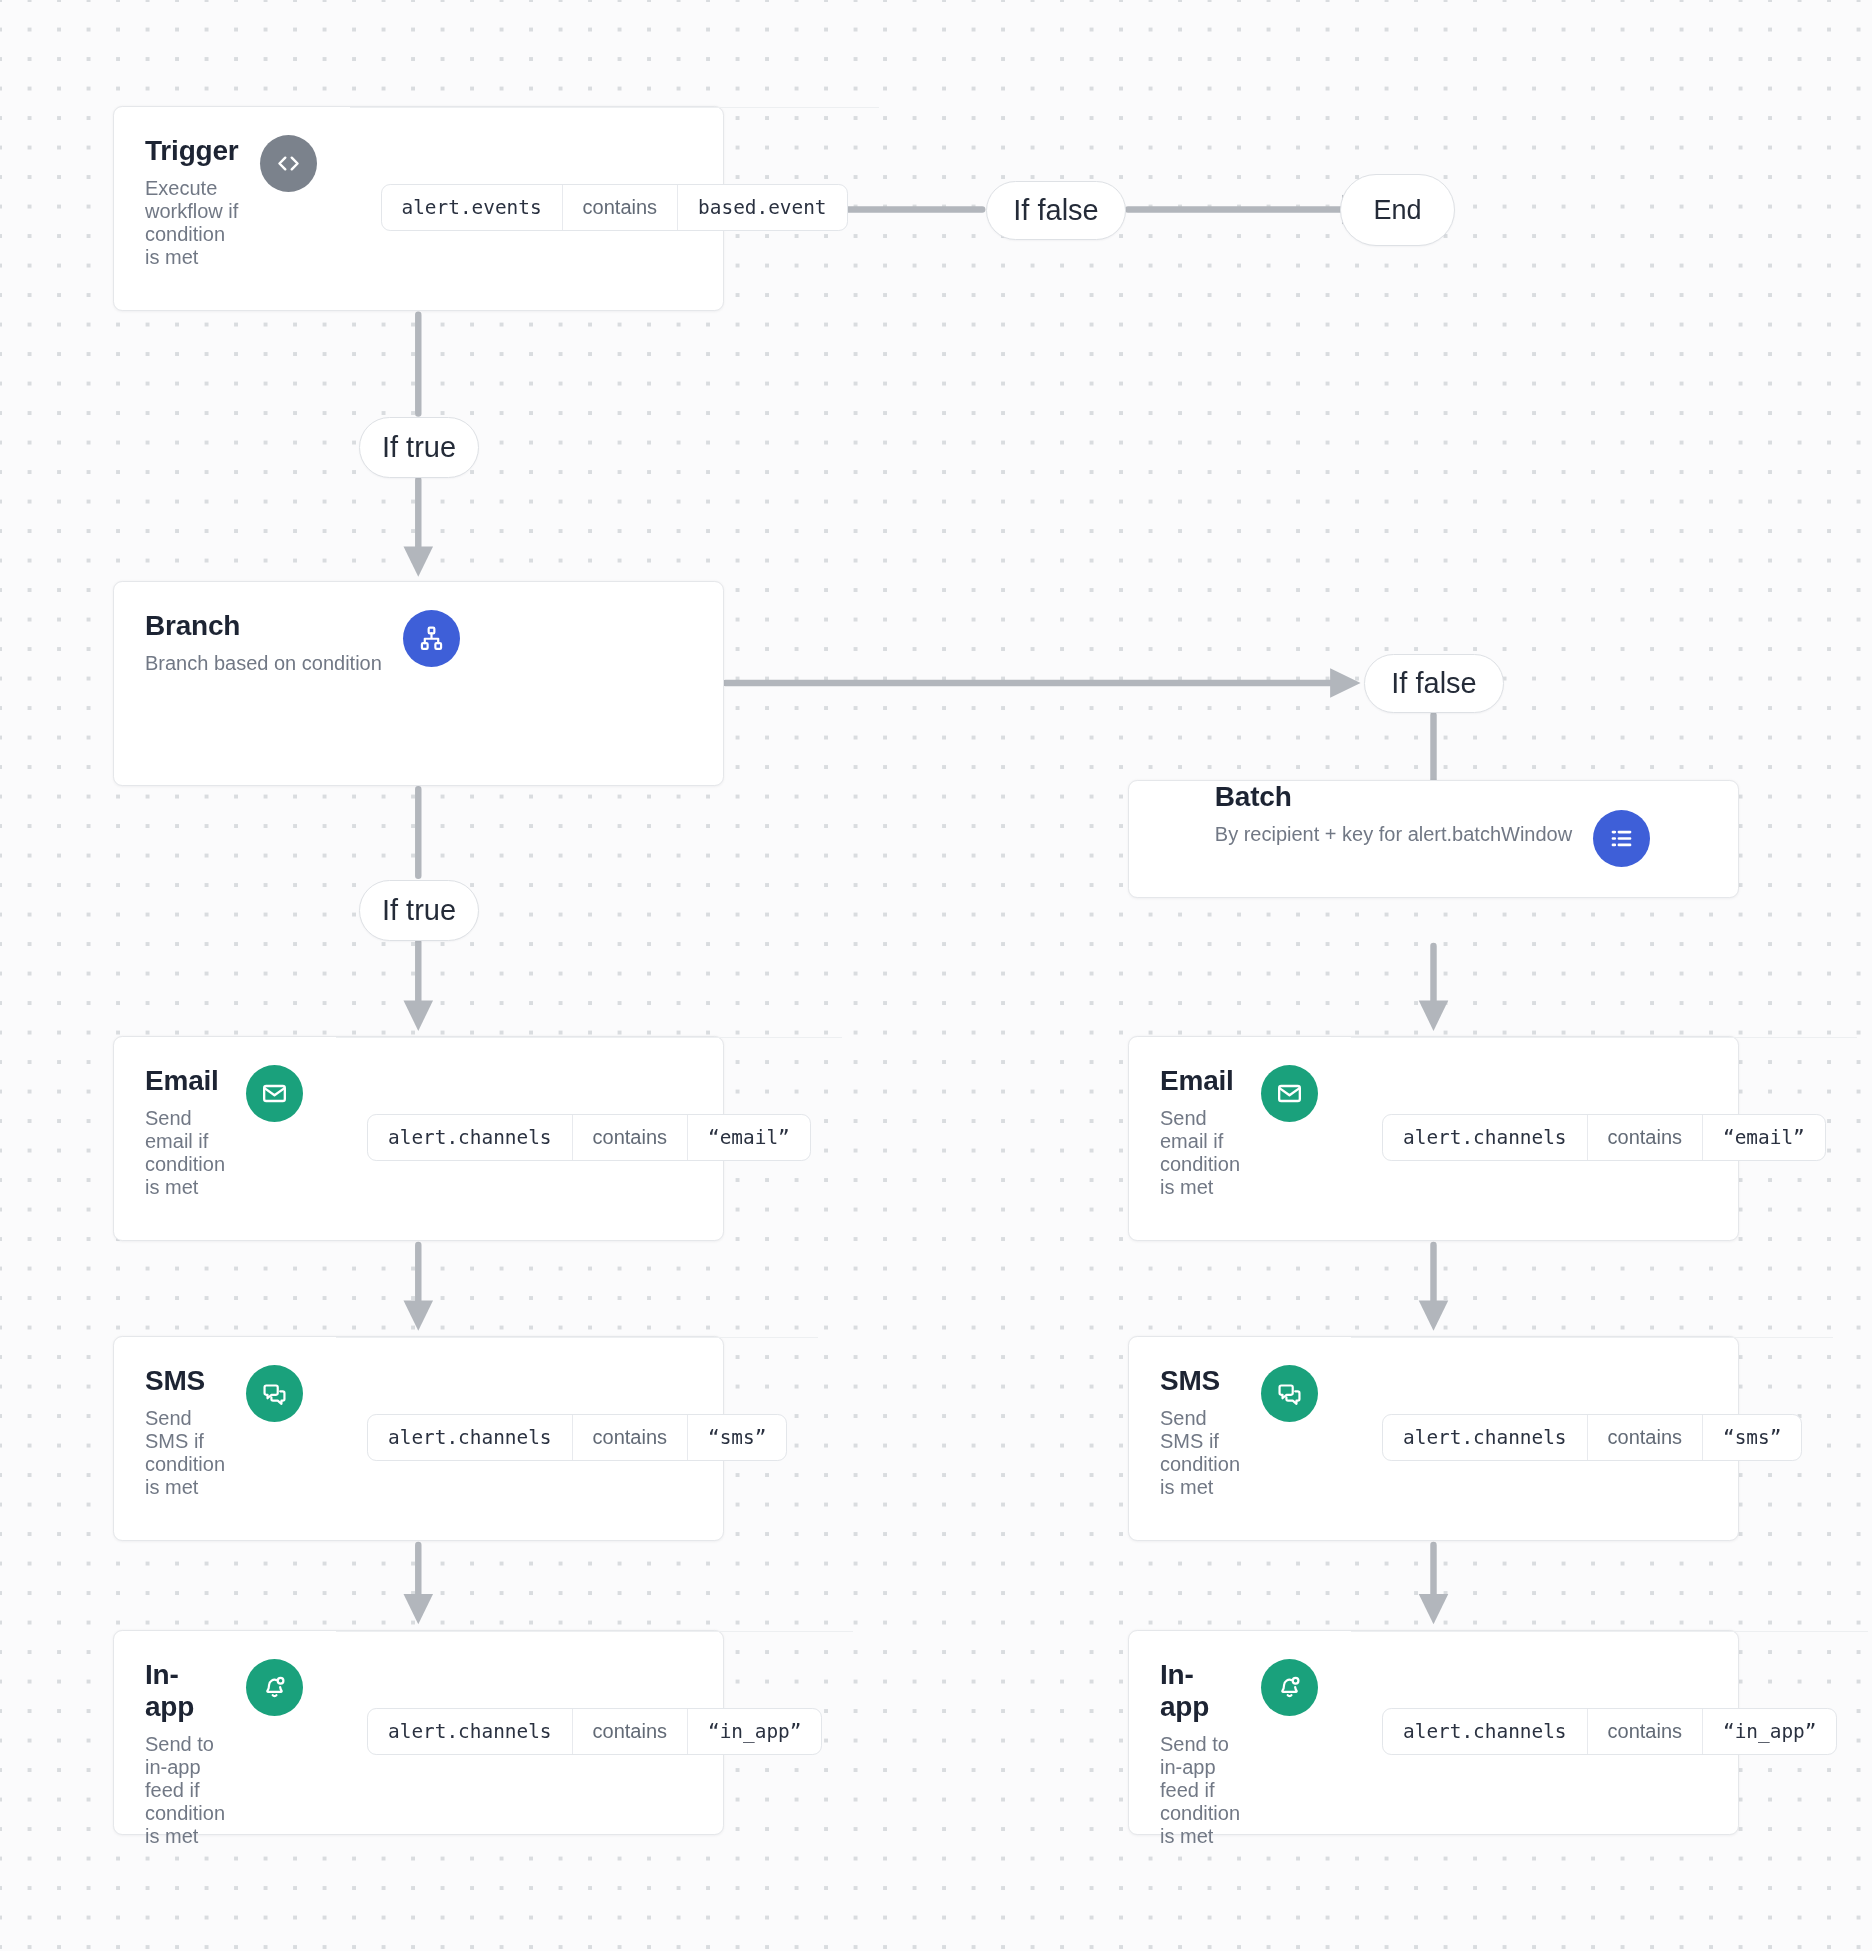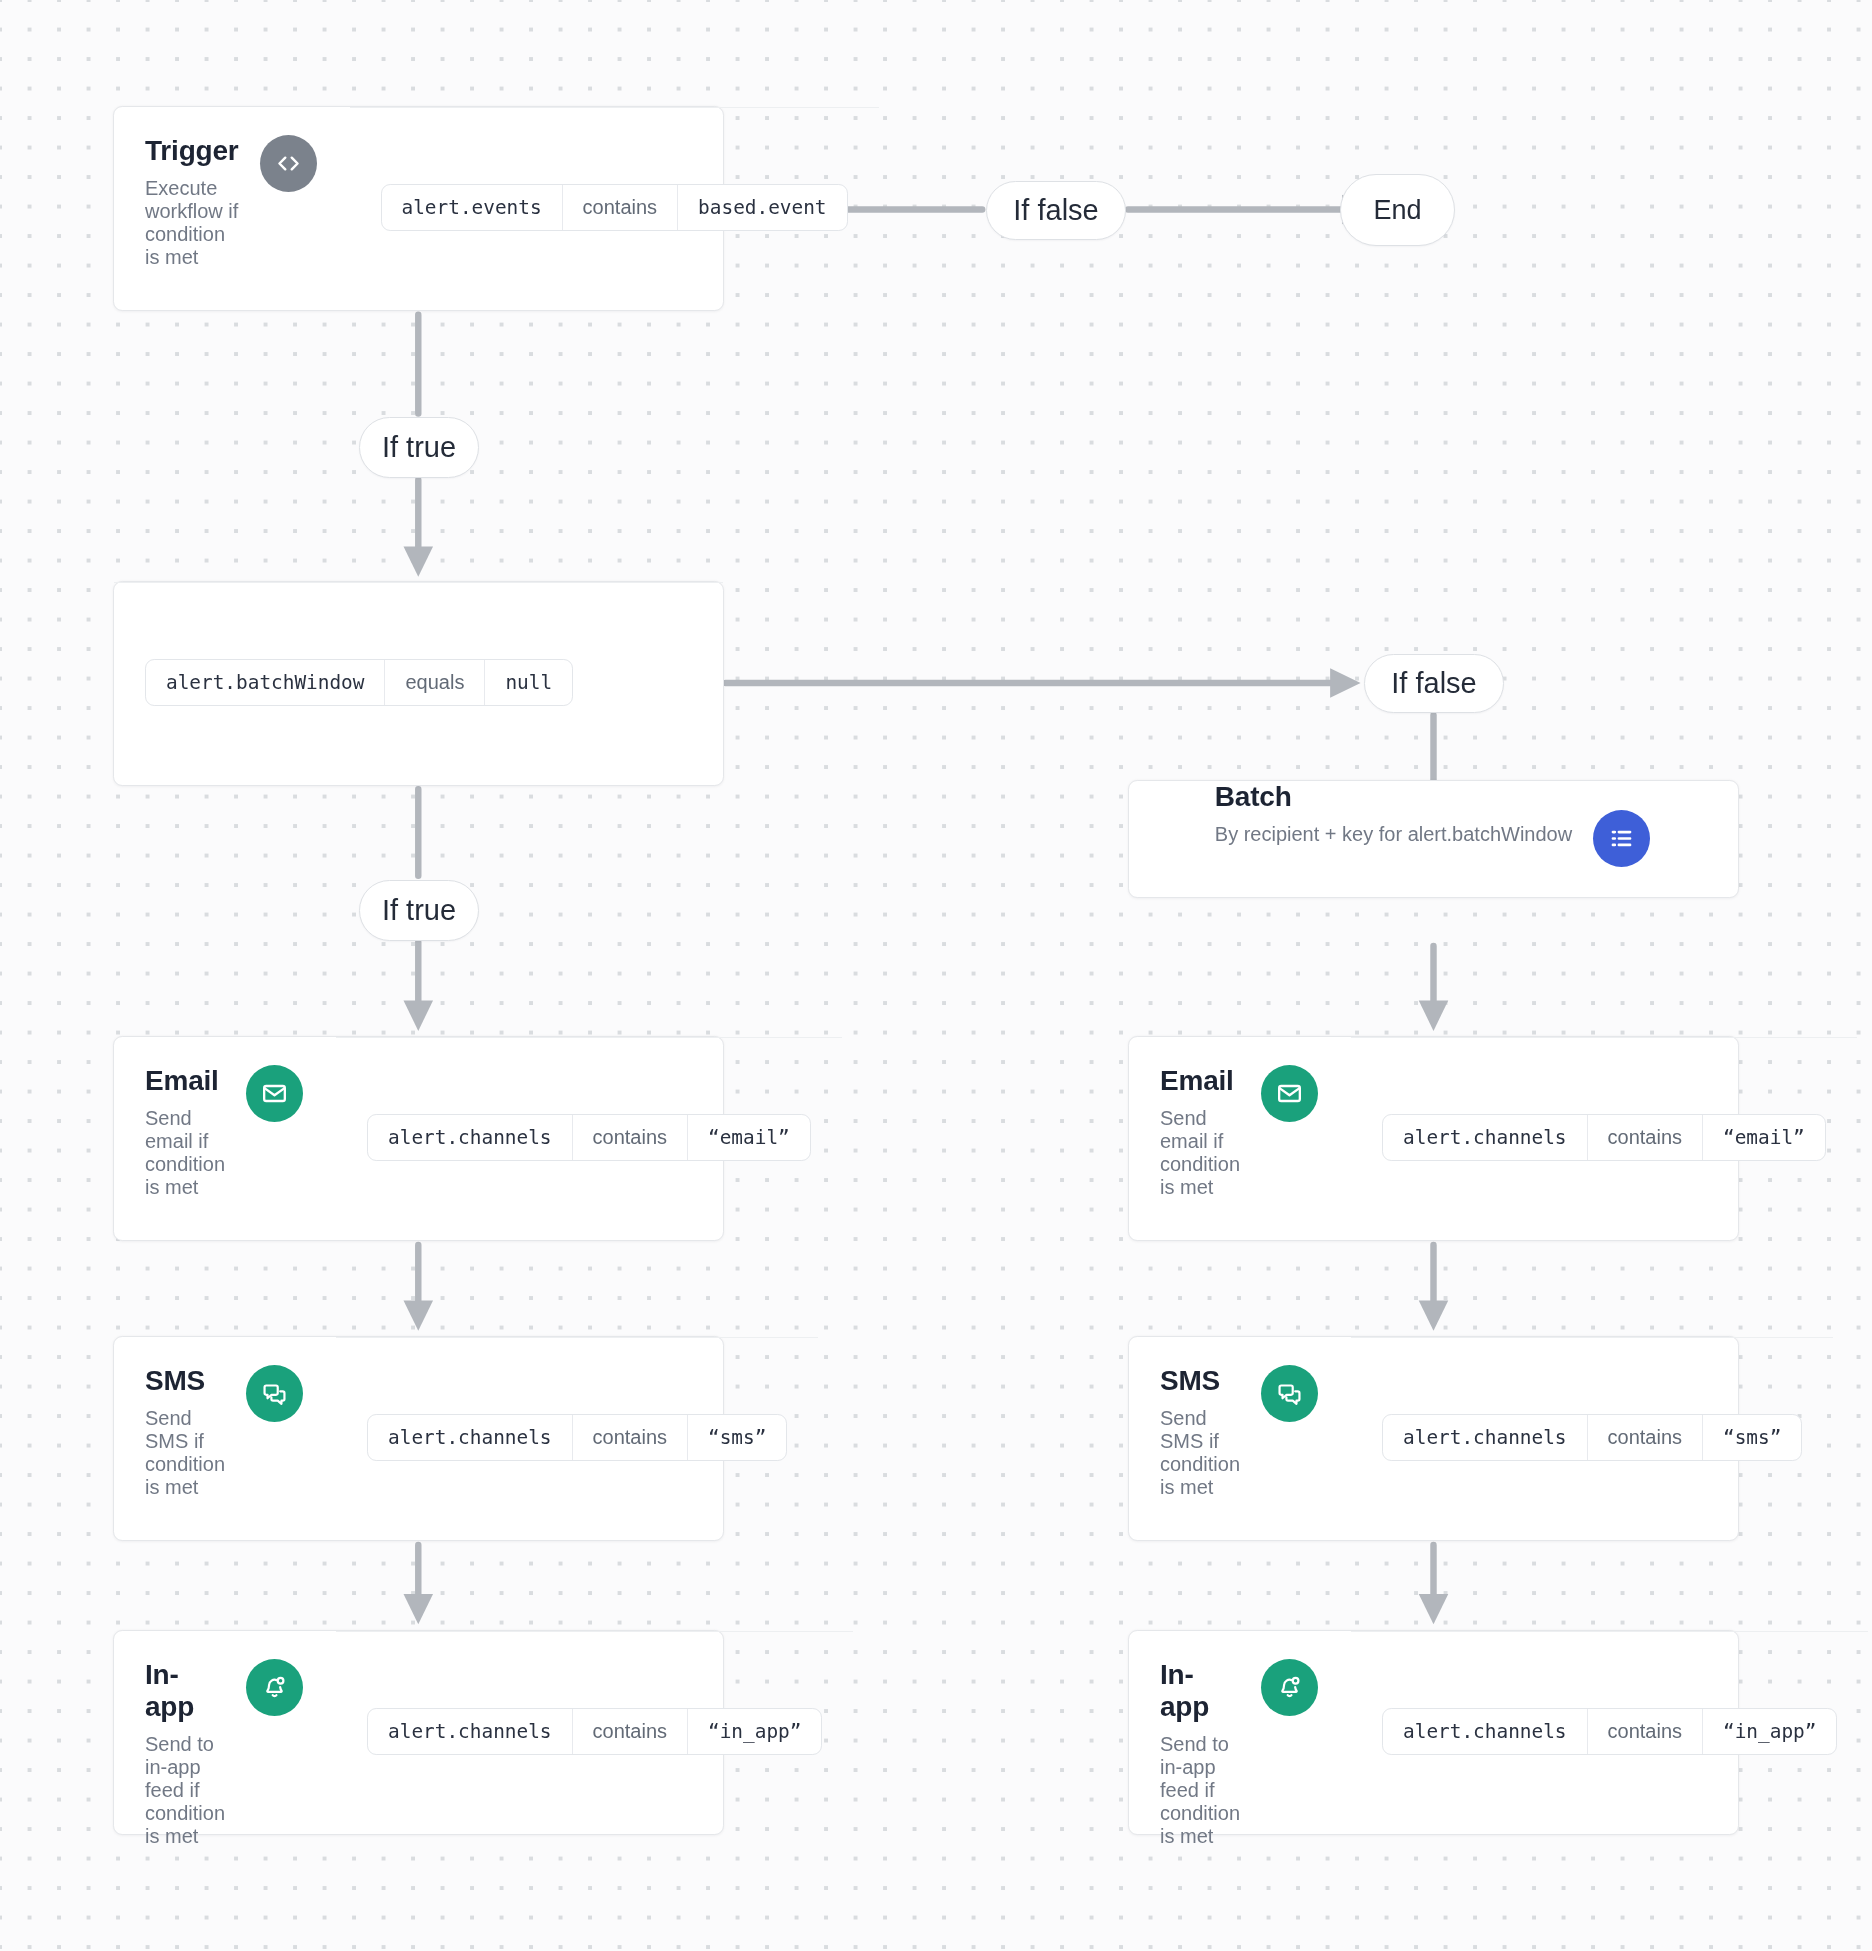--- a/index.html
+++ b/index.html
@@ -119,25 +119,30 @@
     <div class="node-cond">
       <div class="chip">
         <span class="chip-code">alert.events</span>
         <span class="chip-op">contains</span>
         <span class="chip-code">based.event</span>
       </div>
     </div>
   </div>
 
   <div class="node tall" id="node-branch">
-    <div class="node-cond">
-      <div class="chip">
-        <span class="chip-code">alert.batchWindow</span>
-        <span class="chip-op">equals</span>
-        <span class="chip-code">null</span>
+    <div class="node-header">
+      <div class="node-title">Branch</div>
+      <div class="node-subtitle">Branch based on condition</div>
+      <div class="node-icon ic-blue" style="background: rgb(62, 95, 216);">
+        <svg width="31" height="31" viewBox="0 0 24 24" fill="none" stroke="#fff" stroke-width="1.7" stroke-linecap="round" stroke-linejoin="round">
+          <rect x="9.8" y="3.6" width="4.4" height="4.4" rx="0.9"></rect>
+          <rect x="4.6" y="15.6" width="4.4" height="4.4" rx="0.9"></rect>
+          <rect x="15" y="15.6" width="4.4" height="4.4" rx="0.9"></rect>
+          <path d="M12 8v4.2M6.8 15.6v-3.4h10.4v3.4"></path>
+        </svg>
       </div>
     </div>
   </div>
 
   <div class="node" id="node-batch">
     <div class="node-header">
       <div class="node-title">Batch</div>
       <div class="node-subtitle">By recipient + key for alert.batchWindow</div>
       <div class="node-icon ic-blue" style="background: rgb(62, 95, 216);">
         <svg width="31" height="31" viewBox="0 0 24 24" fill="none" stroke="#fff" stroke-width="2.1" stroke-linecap="round" stroke-linejoin="round">

